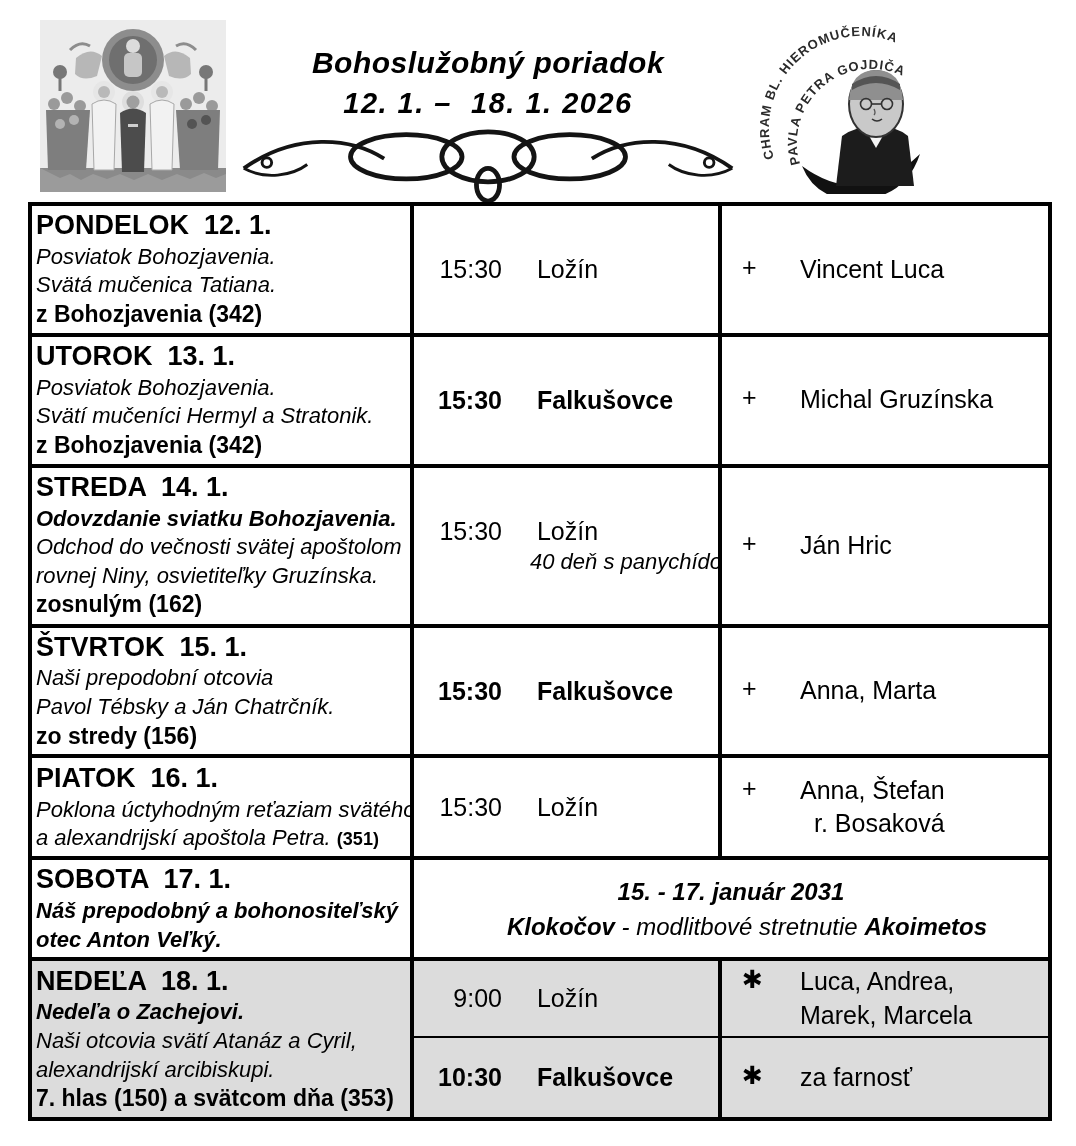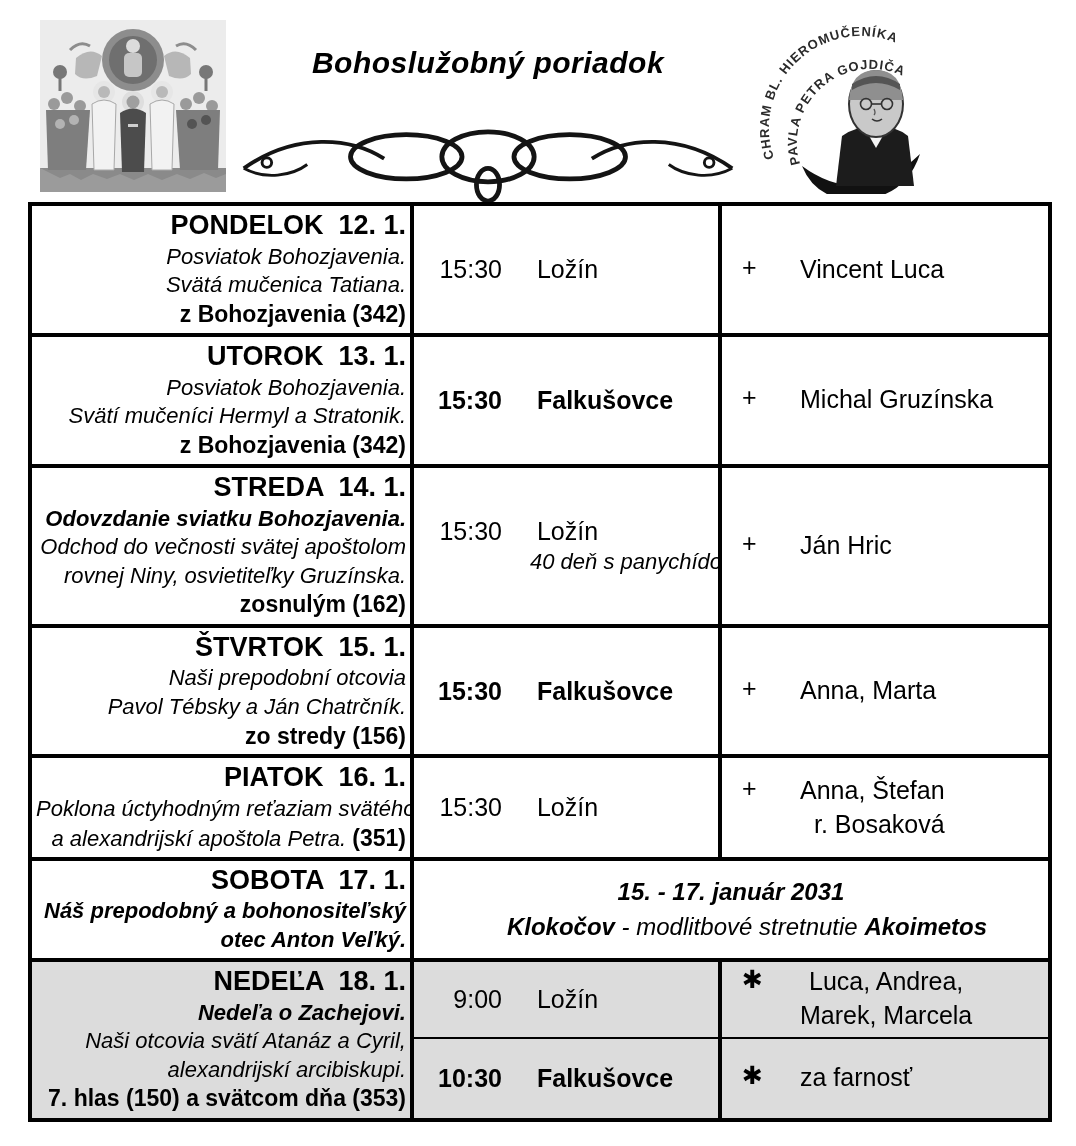--- a/index.html
+++ b/index.html
@@ -26,37 +26,37 @@
   table.schedule {
     position:absolute; left:28px; top:194px; width:1020px;
     border-collapse:collapse; table-layout:fixed;
   }
   .schedule td { border:4px solid #000; vertical-align:middle; overflow:hidden; }
 
   tr.r1 { height:126px; } tr.r2 { height:128px; } tr.r3 { height:160px; }
   tr.r4 { height:125px; } tr.r5 { height:102px; } tr.r6 { height:95px; }
   tr.r7a { height:78px; } tr.r7b { height:82px; }
 
-  .day-cell { text-align:right; padding:3px 4px; }
+  .day-cell { text-align:left; padding:3px 4px; }
   .day-title { font-size:27px; font-weight:bold; white-space:pre; line-height:1.25; }
   .feast { font-size:22px; font-style:italic; line-height:1.3; white-space:nowrap; }
   .feast-bold { font-weight:bold; }
   .rubric { font-size:23px; font-weight:bold; line-height:1.3; white-space:nowrap; }
-  .rubric-inline { font-weight:bold; font-style:normal; font-size:23px; }
+  .rubric-inline { font-weight:bold; font-style:normal; font-size:18px; }
 
   .svc-cell { padding-left:22px; font-size:25px; }
   .svc-time { display:inline-block; width:66px; text-align:right; }
   .svc-place { margin-left:28px; }
   .svc-note { font-size:22px; font-style:italic; margin-left:94px; margin-top:3px; white-space:nowrap; }
   .bold { font-weight:bold; }
 
   .int-cell { padding-left:20px; font-size:25px; }
   .int-row { display:flex; align-items:flex-start; }
   .int-symbol { width:58px; flex:none; }
-  .int-names { line-height:1.35;text-align:center; }
+  .int-names { line-height:1.35; }
   .indented { padding-left:14px; display:block; }
 
   .merged-cell { text-align:center; }
   .event-line1 { font-size:24px; font-weight:bold; font-style:italic; line-height:1.5; }
   .event-line2 { font-size:24px; font-style:italic; line-height:1.4;padding-left:32px; }
   .event-strong { font-weight:bold; }
 
   tr.sunday td { background:#dcdcdc; }
   td.thin-bottom { border-bottom-width:2px; }
   td.thin-top { border-top-width:2px; }
@@ -116,20 +116,21 @@
             <circle cx="172" cy="86" r="6"></circle>
           <path d="M136 90 h44 l-2 60 h-38 z" fill="#7e7e7e"></path>
           <circle cx="152" cy="104" r="5" fill="#545454"></circle>
             <circle cx="166" cy="100" r="5" fill="#545454"></circle>
         </g>
       </svg>
     </div>
 
     <div class="title-block">
       <div class="title-main">Bohoslužobný poriadok</div>
+      <div class="title-dates">12. 1. –  18. 1. 2026</div>
     </div>
 
     <div class="flourish">
       <svg viewBox="0 0 520 80" width="500" height="77">
         <g fill="none" stroke="#141414" stroke-width="5">
           <ellipse cx="175" cy="32" rx="58" ry="23"></ellipse>
           <ellipse cx="260" cy="32" rx="48" ry="26"></ellipse>
           <ellipse cx="345" cy="32" rx="58" ry="23"></ellipse>
           <path d="M6 44 C60 6 118 12 152 34" stroke-width="4"></path>
           <path d="M514 44 C460 6 402 12 368 34" stroke-width="4"></path>

